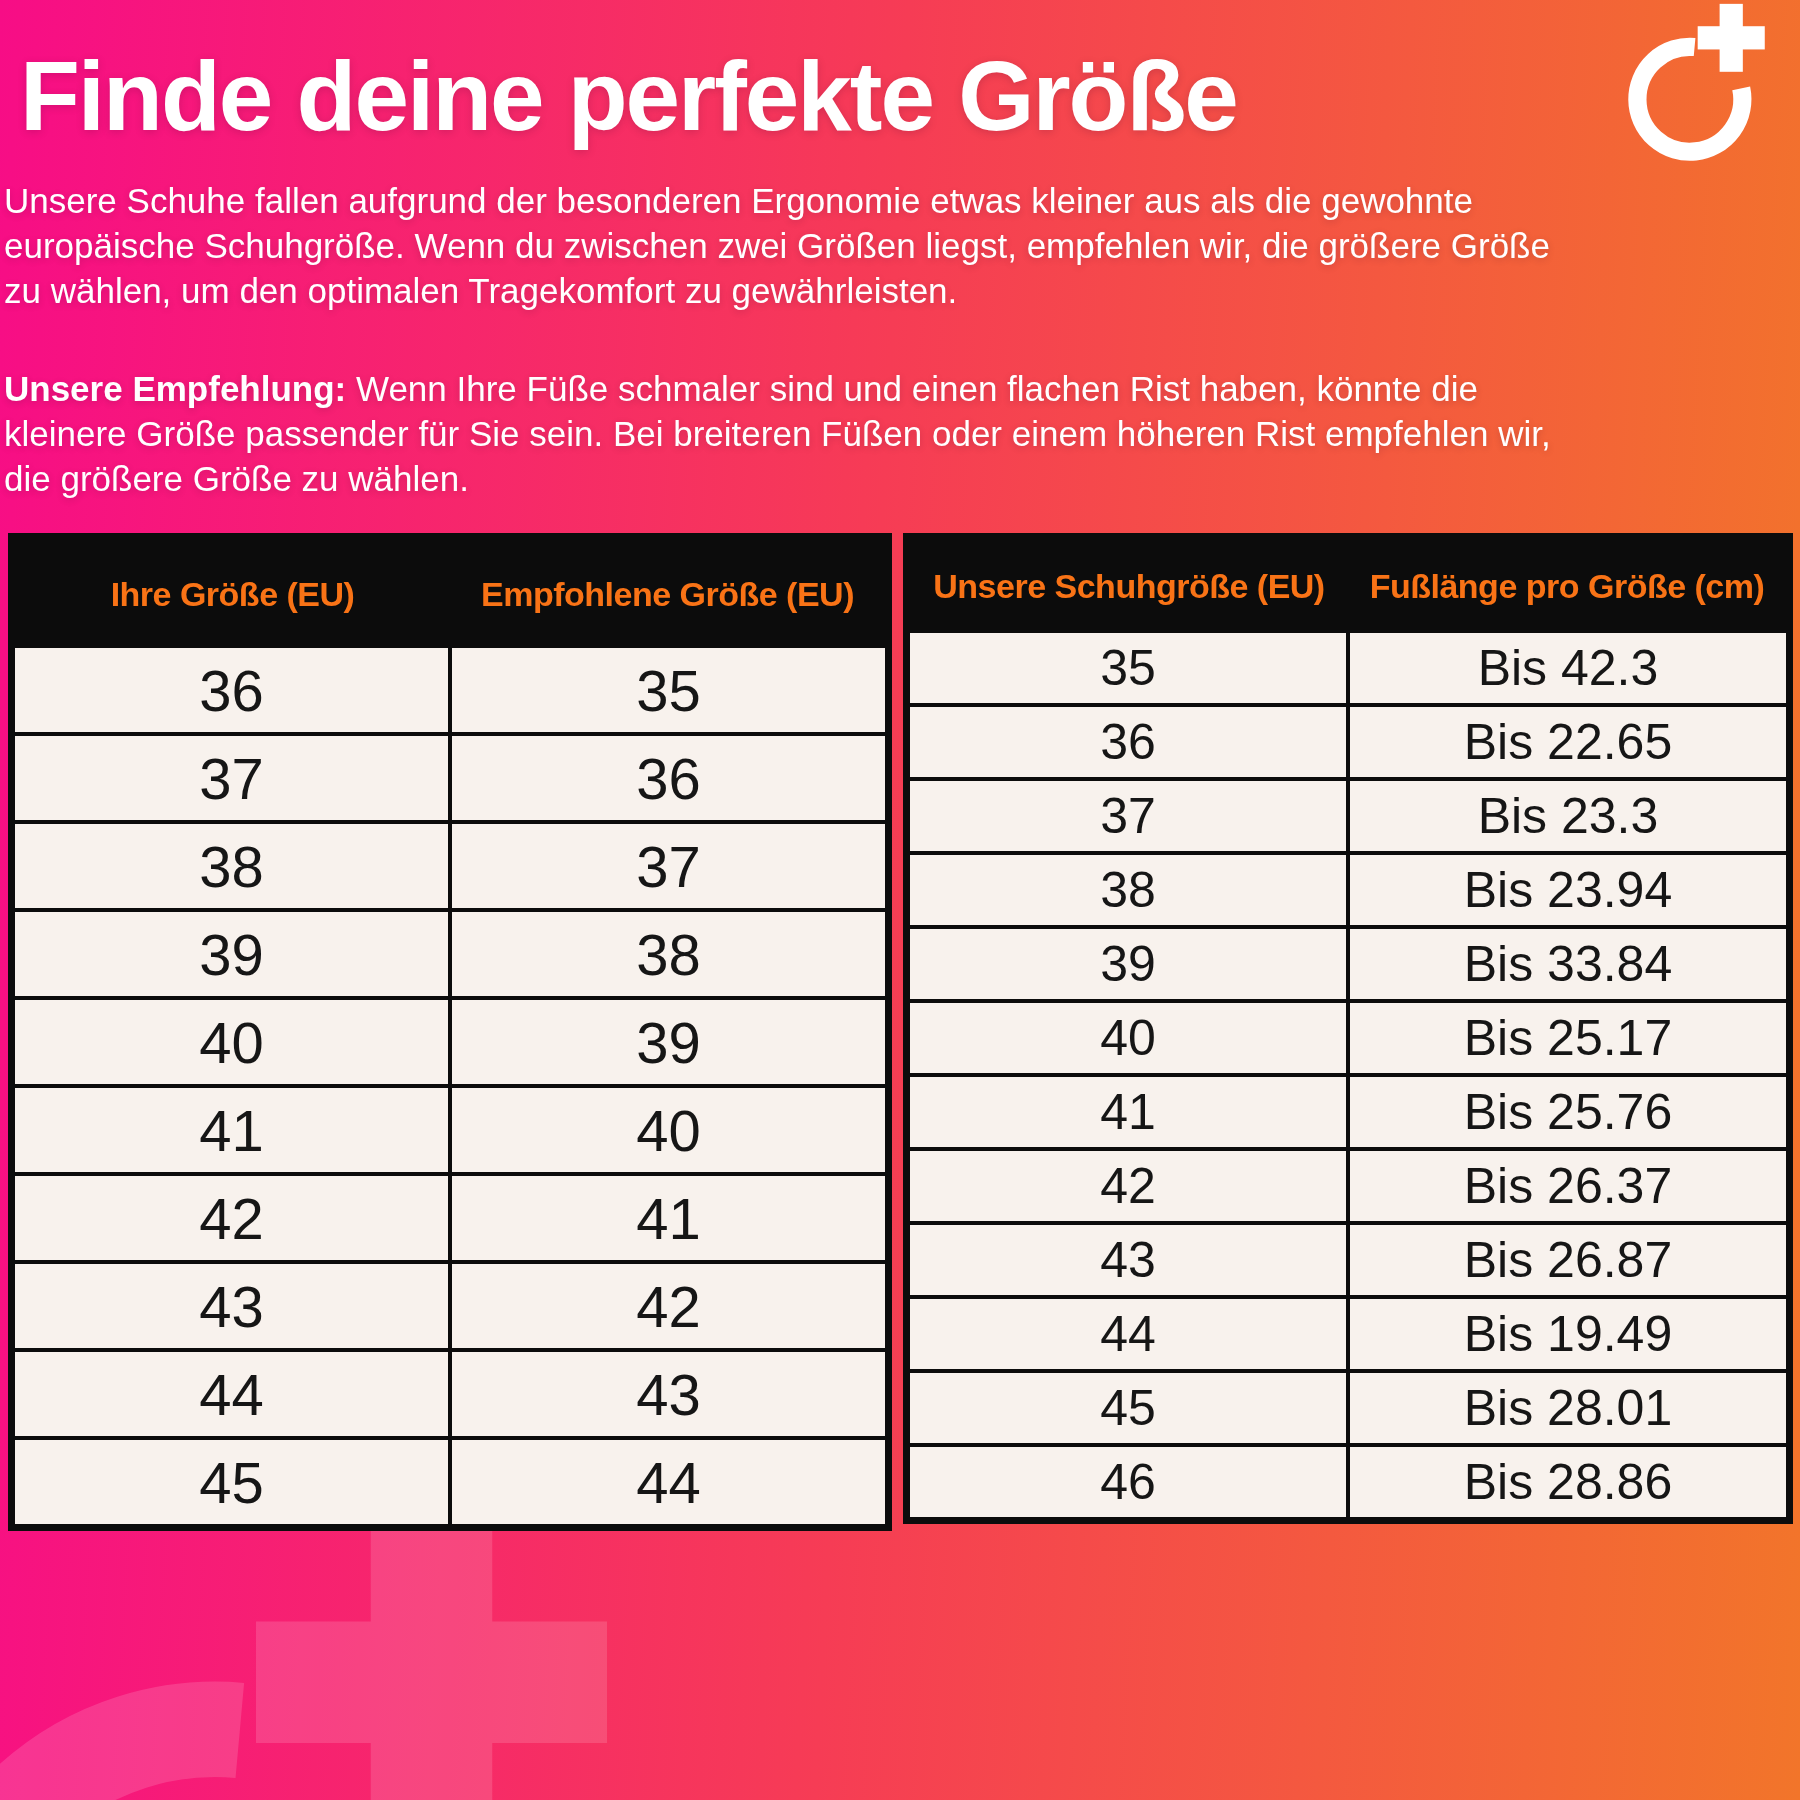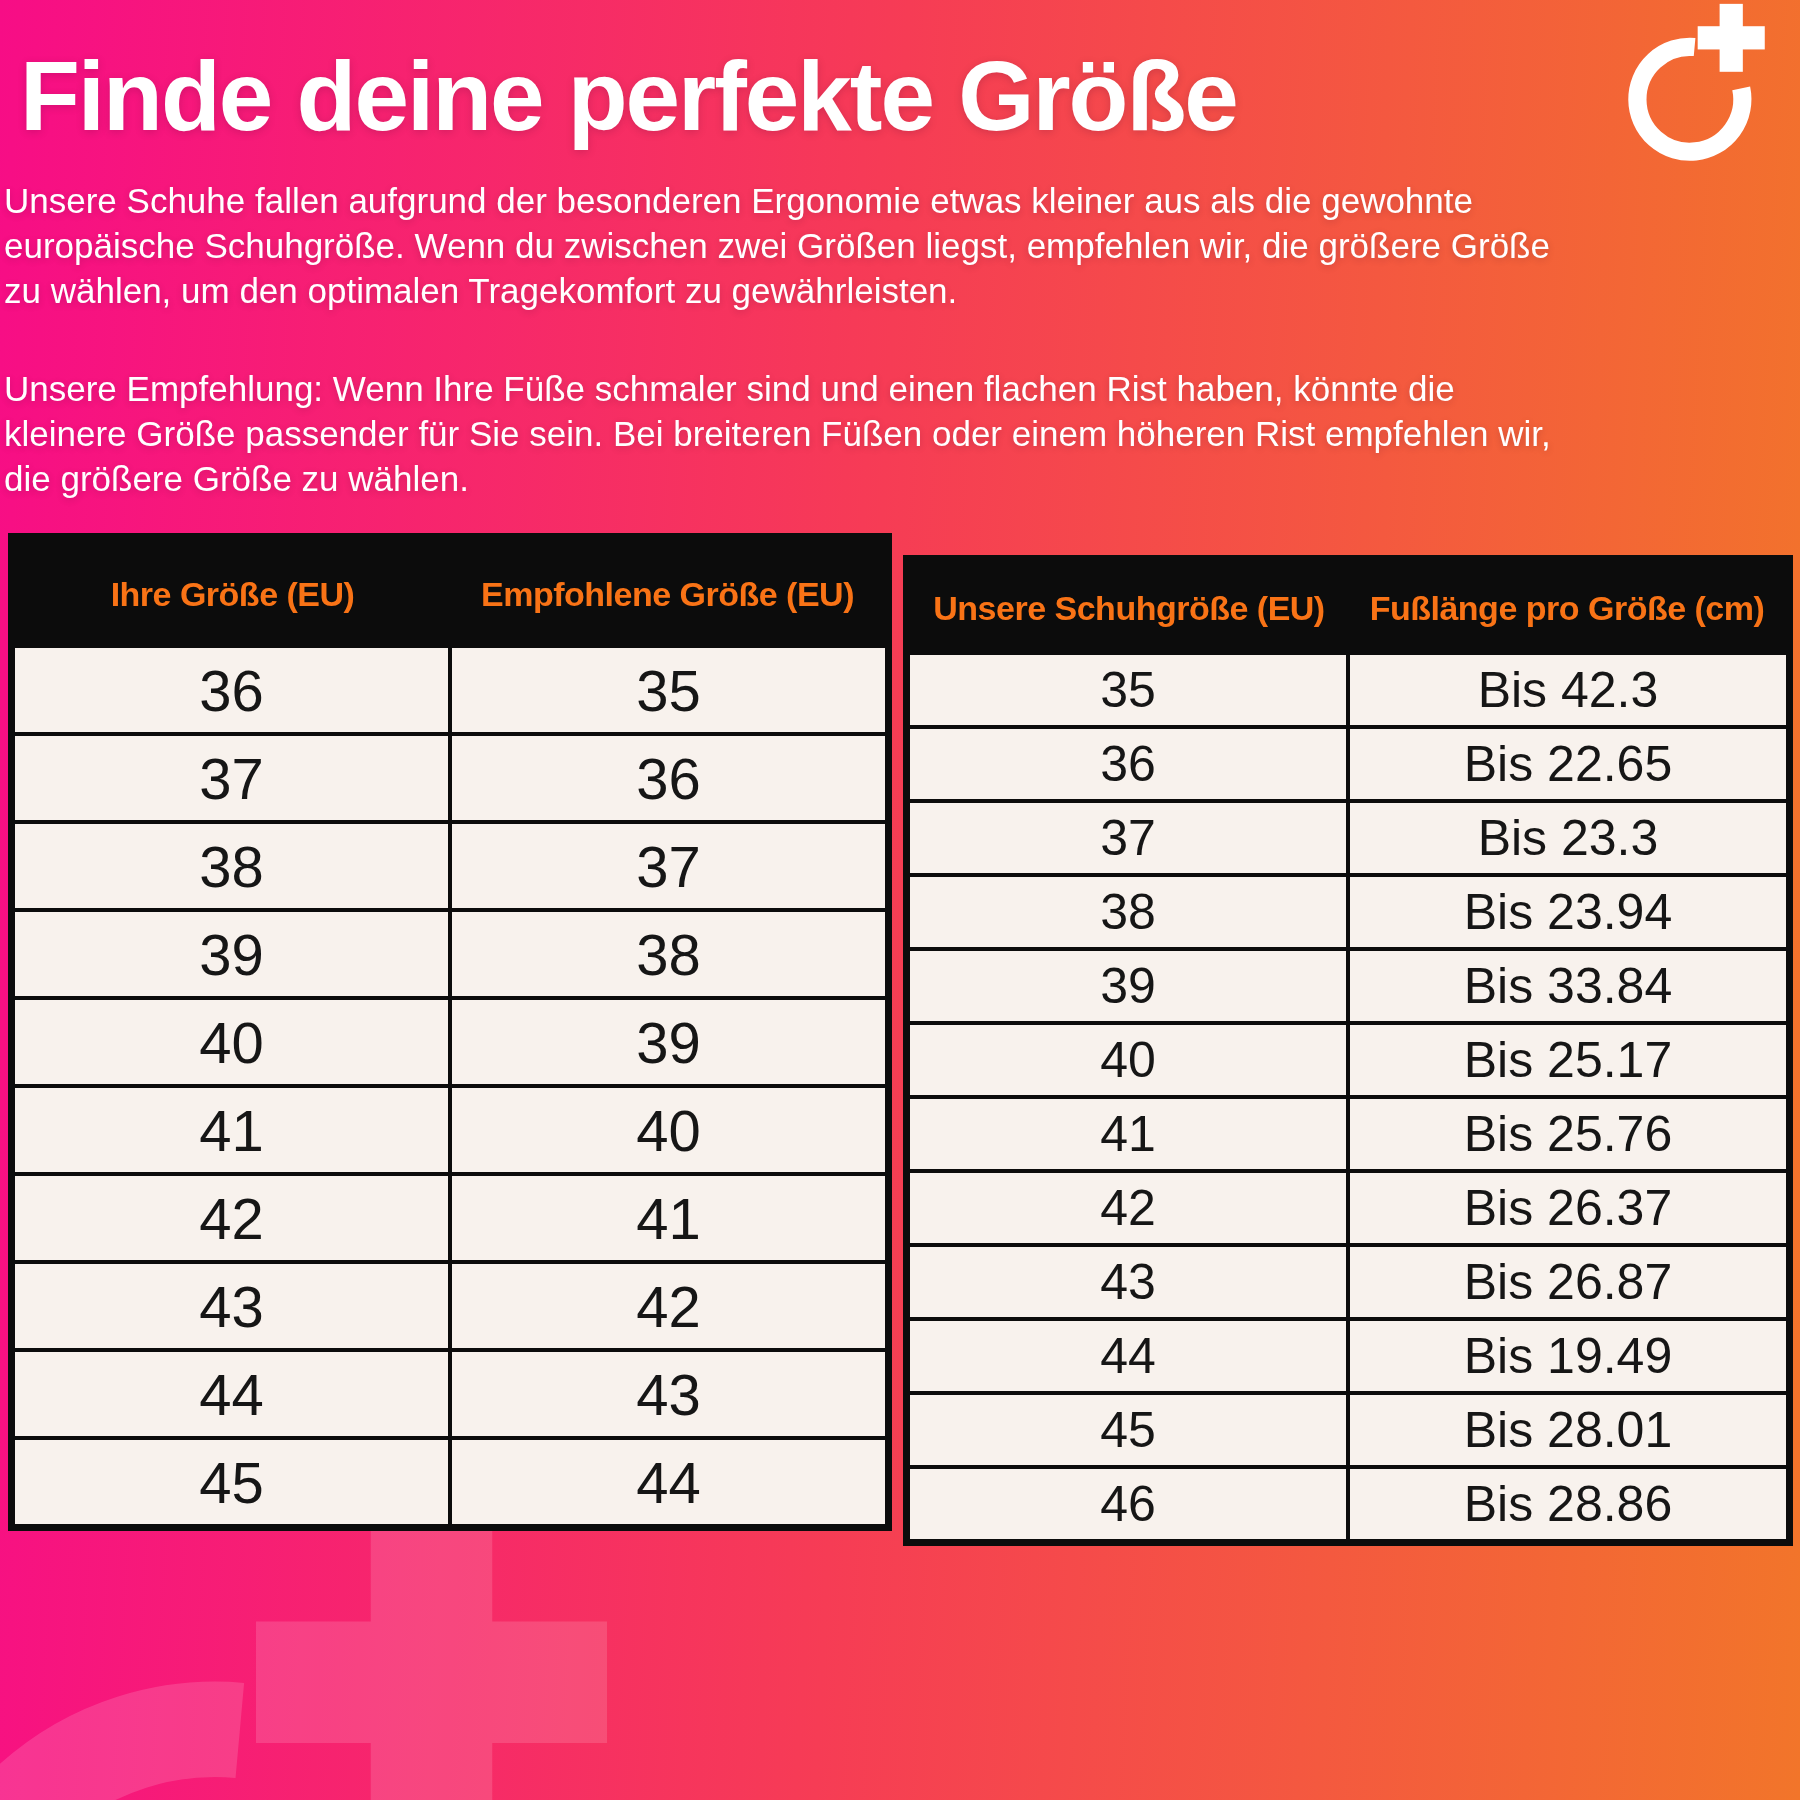--- a/index.html
+++ b/index.html
@@ -16,21 +16,21 @@
     text-shadow:0 2px 8px rgba(60,0,40,0.18);
     white-space:nowrap;
   }
   .para{
     position:absolute;left:4px;margin:0;width:1560px;
     font-size:35px;line-height:45px;color:#ffffff;
     text-shadow:0 2px 7px rgba(60,0,40,0.20);
   }
   .intro{top:178px;}
   .recommendation{top:366px;}
-  .para strong{font-weight:400;}
+  .para strong{font-weight:700;}
   .footnote{top:1636px;font-size:36px;line-height:47px;}
 
   
   .logo{position:absolute;left:1622px;top:3px;width:172px;height:172px;}
   .watermark{
     position:absolute;left:-140px;top:1500px;width:900px;height:900px;
     opacity:0.14;pointer-events:none;
   }
 
   
@@ -48,21 +48,21 @@
     flex:1;display:flex;align-items:center;justify-content:center;
     color:#161616;font-weight:500;
   }
   .td + .td{border-left:4px solid #0c0c0c;}
 
   .table-left{width:870px;}
   .table-left .thead{height:108px;}
   .table-left .tr{height:84px;}
   .table-left .td{font-size:58px;}
 
-  .table-right{width:876px;margin-top:22px;}
+  .table-right{width:876px;margin-top:0;}
   .table-right .thead{height:93px;}
   .table-right .tr{height:70px;}
   .table-right .td{font-size:50px;}
 </style>
 </head>
 <body>
 
 <div class="page">
 
   <svg class="watermark" viewBox="0 0 100 100" aria-hidden="true">

